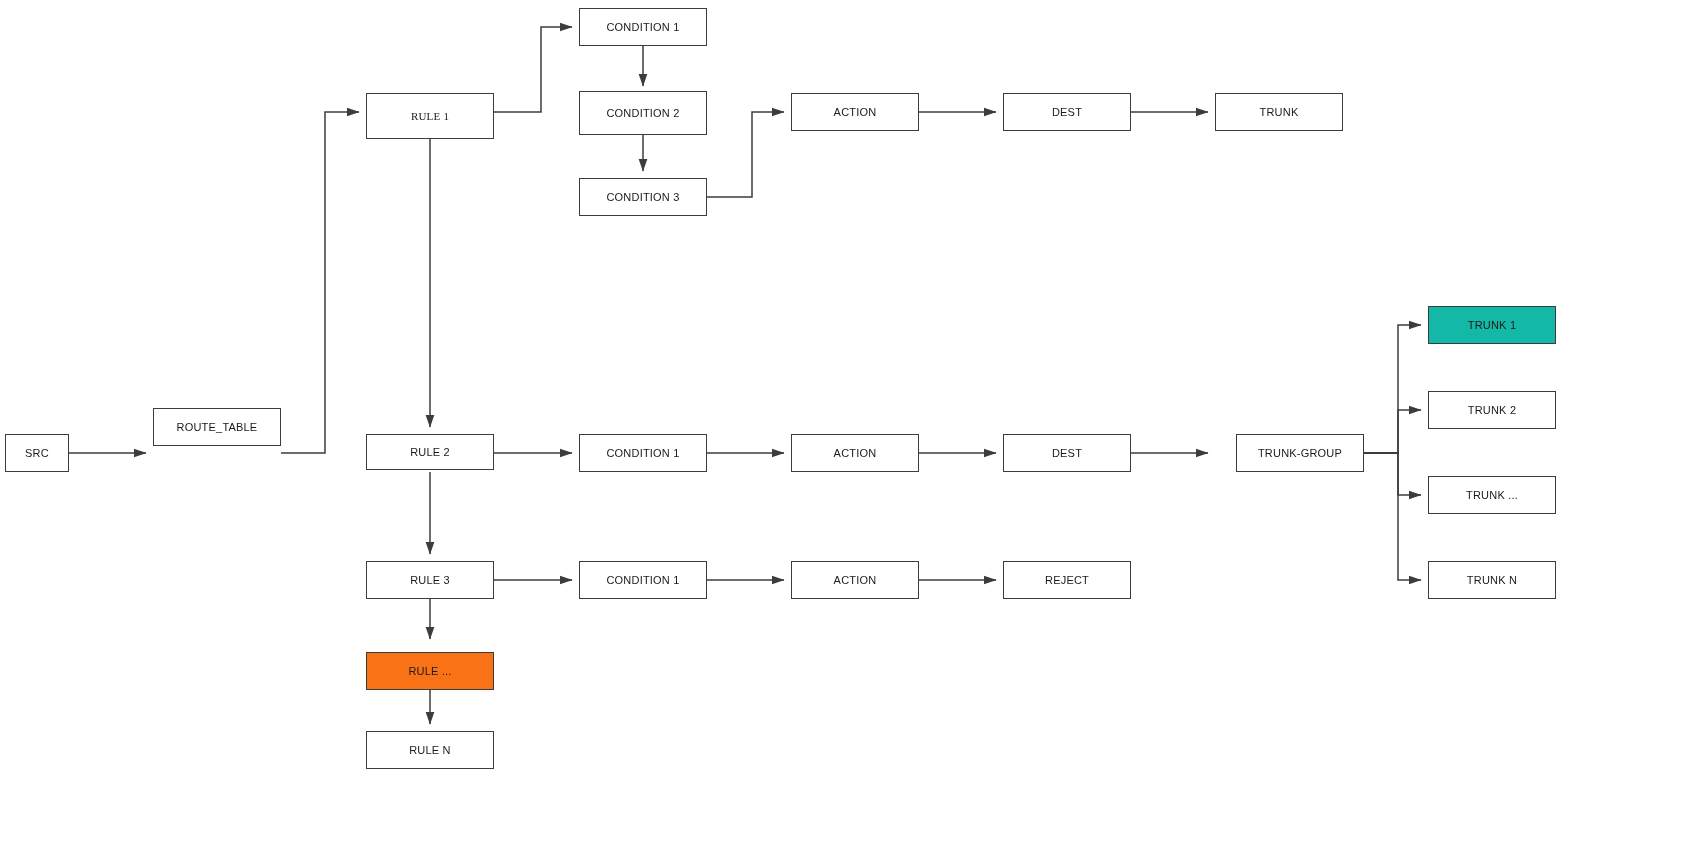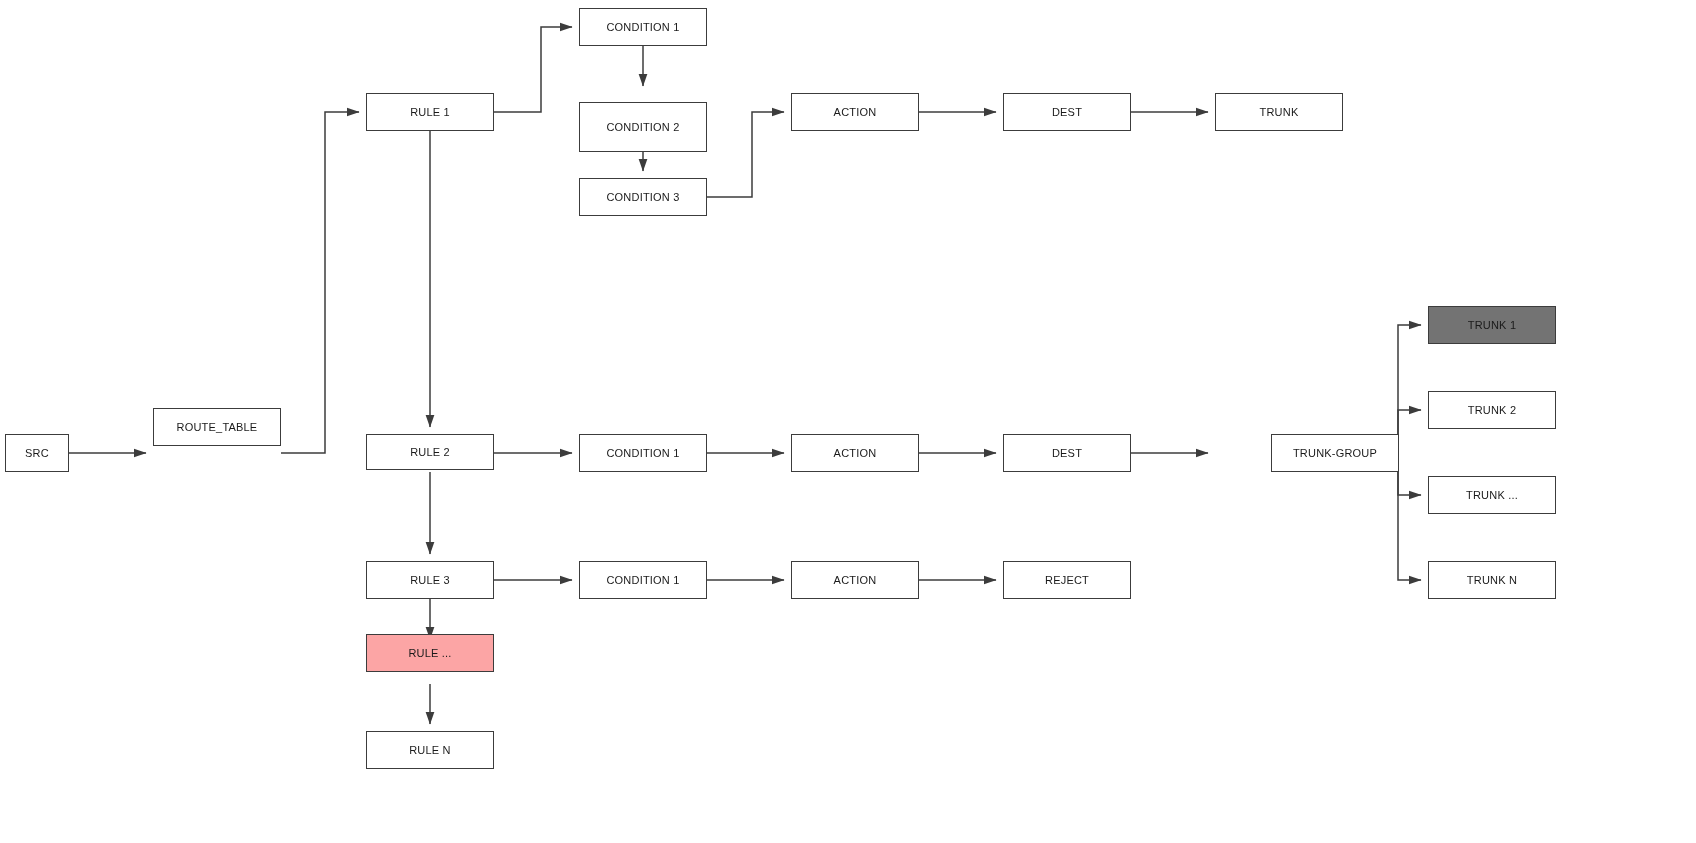--- a/index.html
+++ b/index.html
@@ -78,39 +78,39 @@
         <polyline points="1343,453 1398,453 1398,580 1421,580" fill="none" stroke="#3c3c3c" stroke-width="1.5" stroke-linejoin="miter" stroke-linecap="butt" marker-end="url(#arrowhead)"></polyline>
       </g>
   </svg>
   <div id="node-group">
       <div class="node" style="left: 5px; top: 434px; width: 64px; height: 38px; border-color: rgb(60, 60, 60); background: rgb(255, 255, 255); color: rgb(26, 26, 26);">
         <span class="node-label">SRC</span>
       </div>
       <div class="node" style="left: 153px; top: 408px; width: 128px; height: 38px; border-color: rgb(60, 60, 60); background: rgb(255, 255, 255); color: rgb(26, 26, 26);">
         <span class="node-label">ROUTE_TABLE</span>
       </div>
-      <div class="node" style="left: 366px; top: 93px; width: 128px; height: 38px; border-color: rgb(60, 60, 60); background: rgb(255, 255, 255); color: rgb(26, 26, 26);">
+      <div class="node" style="left: 366px; top: 93px; width: 128px; height: 46px; border-color: rgb(60, 60, 60); background: rgb(255, 255, 255); color: rgb(26, 26, 26); font-family: Liberation Serif, serif;">
         <span class="node-label">RULE 1</span>
       </div>
       <div class="node" style="left: 366px; top: 434px; width: 128px; height: 36px; border-color: rgb(60, 60, 60); background: rgb(255, 255, 255); color: rgb(26, 26, 26);">
         <span class="node-label">RULE 2</span>
       </div>
       <div class="node" style="left: 366px; top: 561px; width: 128px; height: 38px; border-color: rgb(60, 60, 60); background: rgb(255, 255, 255); color: rgb(26, 26, 26);">
         <span class="node-label">RULE 3</span>
       </div>
-      <div class="node" style="left: 366px; top: 634px; width: 128px; height: 38px; border-color: rgb(60, 60, 60); background: #fca5a5; color: rgb(26, 26, 26); text-align: right;">
+      <div class="node" style="left: 366px; top: 652px; width: 128px; height: 38px; border-color: rgb(60, 60, 60); background: #f97316; color: rgb(26, 26, 26); text-align: right;">
         <span class="node-label">RULE ...</span>
       </div>
       <div class="node" style="left: 366px; top: 731px; width: 128px; height: 38px; border-color: rgb(60, 60, 60); background: rgb(255, 255, 255); color: rgb(26, 26, 26);">
         <span class="node-label">RULE N</span>
       </div>
       <div class="node" style="left: 579px; top: 8px; width: 128px; height: 38px; border-color: rgb(60, 60, 60); background: rgb(255, 255, 255); color: rgb(26, 26, 26);">
         <span class="node-label">CONDITION 1</span>
       </div>
-      <div class="node" style="left: 579px; top: 102px; width: 128px; height: 50px; border-color: rgb(60, 60, 60); background: rgb(255, 255, 255); color: rgb(26, 26, 26);">
+      <div class="node" style="left: 579px; top: 91px; width: 128px; height: 44px; border-color: rgb(60, 60, 60); background: rgb(255, 255, 255); color: rgb(26, 26, 26);">
         <span class="node-label">CONDITION 2</span>
       </div>
       <div class="node" style="left: 579px; top: 178px; width: 128px; height: 38px; border-color: rgb(60, 60, 60); background: rgb(255, 255, 255); color: rgb(26, 26, 26);">
         <span class="node-label">CONDITION 3</span>
       </div>
       <div class="node" style="left: 579px; top: 434px; width: 128px; height: 38px; border-color: rgb(60, 60, 60); background: rgb(255, 255, 255); color: rgb(26, 26, 26);">
         <span class="node-label">CONDITION 1</span>
       </div>
       <div class="node" style="left: 579px; top: 561px; width: 128px; height: 38px; border-color: rgb(60, 60, 60); background: rgb(255, 255, 255); color: rgb(26, 26, 26);">
         <span class="node-label">CONDITION 1</span>
@@ -129,24 +129,24 @@
       </div>
       <div class="node" style="left: 1003px; top: 434px; width: 128px; height: 38px; border-color: rgb(60, 60, 60); background: rgb(255, 255, 255); color: rgb(26, 26, 26);">
         <span class="node-label">DEST</span>
       </div>
       <div class="node" style="left: 1003px; top: 561px; width: 128px; height: 38px; border-color: rgb(60, 60, 60); background: rgb(255, 255, 255); color: rgb(26, 26, 26);">
         <span class="node-label">REJECT</span>
       </div>
       <div class="node" style="left: 1215px; top: 93px; width: 128px; height: 38px; border-color: rgb(60, 60, 60); background: rgb(255, 255, 255); color: rgb(26, 26, 26);">
         <span class="node-label">TRUNK</span>
       </div>
-      <div class="node" style="left: 1271px; top: 434px; width: 128px; height: 38px; border-color: rgb(60, 60, 60); background: rgb(255, 255, 255); color: rgb(26, 26, 26);">
+      <div class="node" style="left: 1236px; top: 434px; width: 128px; height: 38px; border-color: rgb(60, 60, 60); background: rgb(255, 255, 255); color: rgb(26, 26, 26);">
         <span class="node-label">TRUNK-GROUP</span>
       </div>
-      <div class="node" style="left: 1428px; top: 306px; width: 128px; height: 38px; border-color: rgb(60, 60, 60); background: #737373; color: rgb(26, 26, 26);">
+      <div class="node" style="left: 1428px; top: 306px; width: 128px; height: 38px; border-color: rgb(60, 60, 60); background: #14b8a6; color: rgb(26, 26, 26);">
         <span class="node-label">TRUNK 1</span>
       </div>
       <div class="node" style="left: 1428px; top: 391px; width: 128px; height: 38px; border-color: rgb(60, 60, 60); background: rgb(255, 255, 255); color: rgb(26, 26, 26);">
         <span class="node-label">TRUNK 2</span>
       </div>
       <div class="node" style="left: 1428px; top: 476px; width: 128px; height: 38px; border-color: rgb(60, 60, 60); background: rgb(255, 255, 255); color: rgb(26, 26, 26);">
         <span class="node-label">TRUNK ...</span>
       </div>
       <div class="node" style="left: 1428px; top: 561px; width: 128px; height: 38px; border-color: rgb(60, 60, 60); background: rgb(255, 255, 255); color: rgb(26, 26, 26);">
         <span class="node-label">TRUNK N</span>

